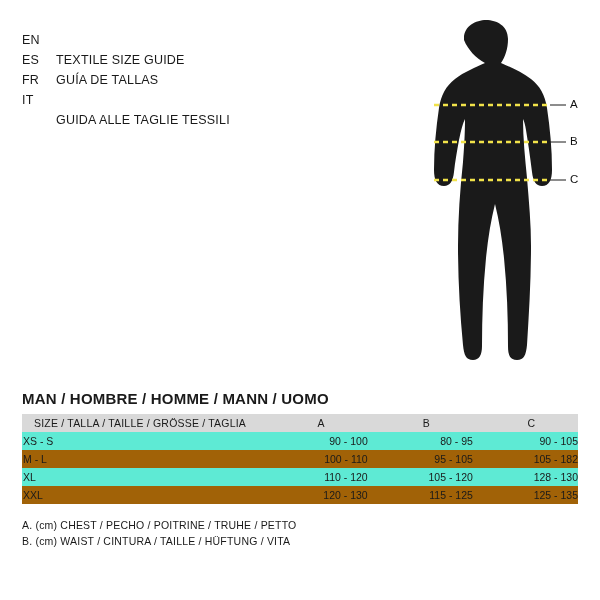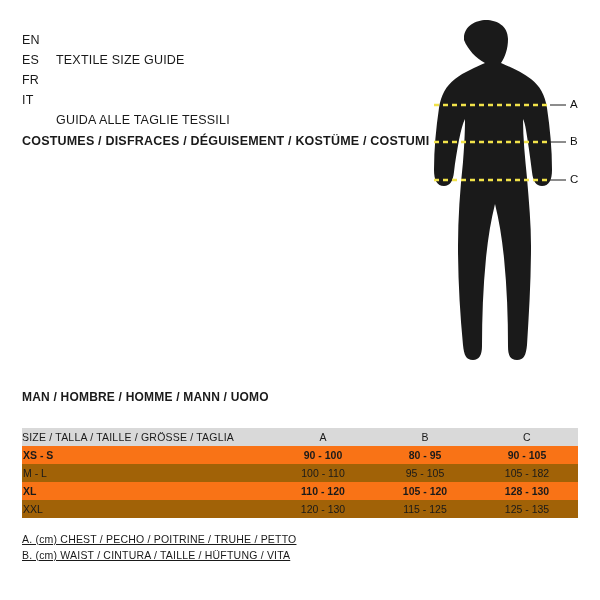--- a/index.html
+++ b/index.html
@@ -63,93 +63,92 @@
   }
   
   .table-section {
     position: absolute;
     left: 0;
     top: 390px;
     width: 600px;
   }
   .man-title {
     margin-left: 22px;
-    font-size: 12px;
+    font-size: 15px;
     font-weight: bold;
     letter-spacing: 0.2px;
-    margin-bottom: 24px;
+    margin-bottom: 7px;
   }
   table.size-table {
     width: 556px;
     margin-left: 22px;
     border-collapse: collapse;
     font-size: 10.5px;
   }
   table.size-table th,
   table.size-table td {
-    padding: 2px 0 2px 0;
+    padding: 2px 0 2px 12px;
     height: 14px;
   }
   table.size-table thead th {
     background: #d9d9d9;
     font-weight: normal;
     text-align: left;
     letter-spacing: 0.2px;
   }
   table.size-table thead th.col-head {
     text-align: center;
   }
   table.size-table tbody tr.odd td {
-    background: #f97316;
-    font-weight: bold;
+    background: #5eead4;
   }
   table.size-table tbody tr.even td {
     background: #a16207;
   }
   table.size-table td.size-cell {
     text-align: left;
     padding-left: 1px;
   }
   table.size-table td.val {
-    text-align: center;
+    text-align: right;
   }
   .col-size { width: 250px; }
   .col-a, .col-b, .col-c { width: 102px; }
   .legend {
     margin-left: 22px;
     margin-top: 14px;
     font-size: 10.5px;
     line-height: 15.5px;
     letter-spacing: 0.2px;
   }
-  .legend div { white-space: nowrap; text-decoration: underline; }
+  .legend div { white-space: nowrap; }
 </style>
 </head>
 <body>
 
 <div id="page">
 
   <div class="lang-list">
     <div class="lang-row">
       <span class="lang-code">EN</span>
       <span class="lang-text">TEXTILE SIZE GUIDE</span>
     </div>
     <div class="lang-row">
       <span class="lang-code">ES</span>
+      <span class="lang-text">GUÍA DE TALLAS</span>
     </div>
     <div class="lang-row">
       <span class="lang-code">FR</span>
     </div>
     <div class="lang-row">
       <span class="lang-code">IT</span>
       <span class="lang-text">GUIDA ALLE TAGLIE TESSILI</span>
     </div>
   </div>
 
-  <div class="costumes-line">COSTUMES / DISFRACES / DÉGUISEMENT / KOSTÜME / COSTUMI</div>
 
   <div class="figure-wrap">
     <svg width="190" height="360" viewBox="0 0 190 360">
 
       <path fill="#1a1a1a" d="
         M 66 20
         C 66 8, 78 2, 88 2
         C 99 2, 110 8, 110 21
         C 110 31, 107 39, 103 45
         C 112 49, 124 54, 133 61

